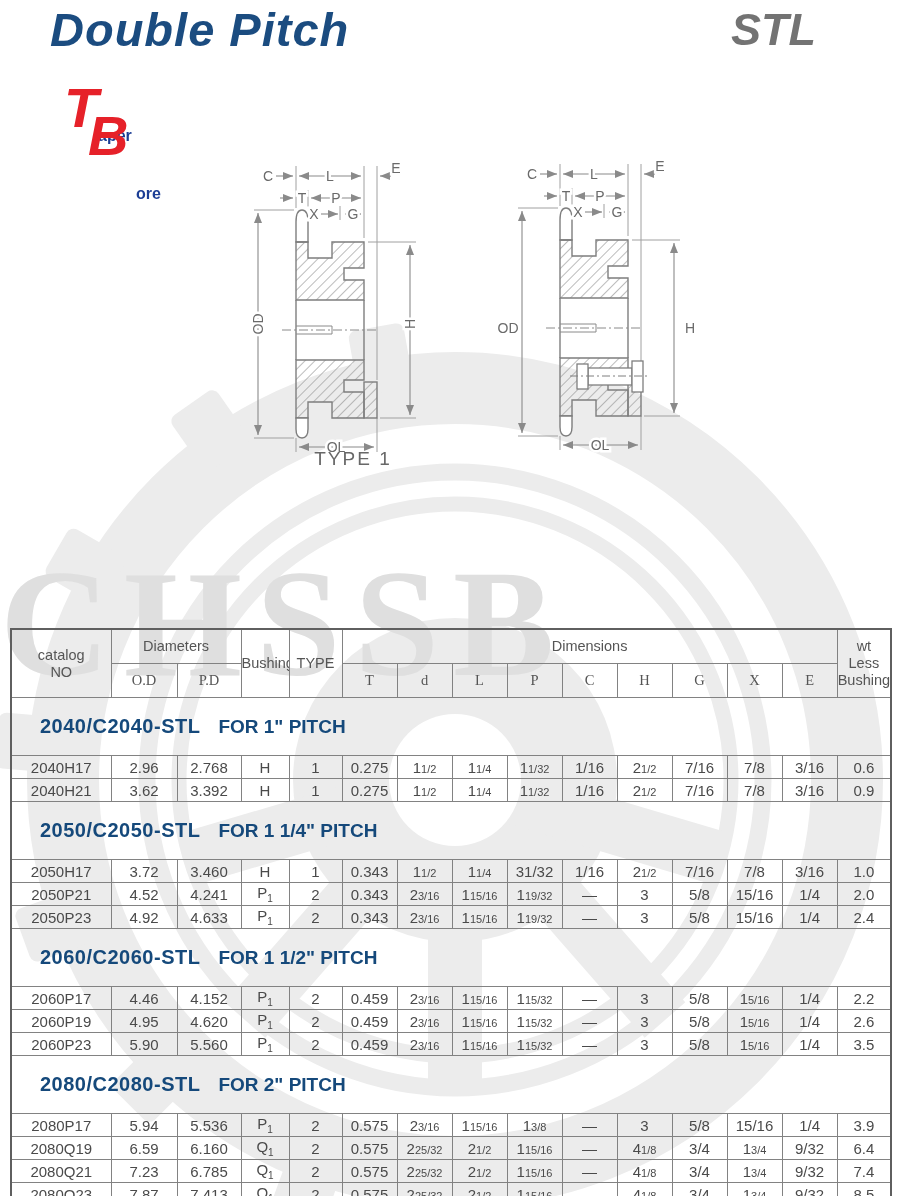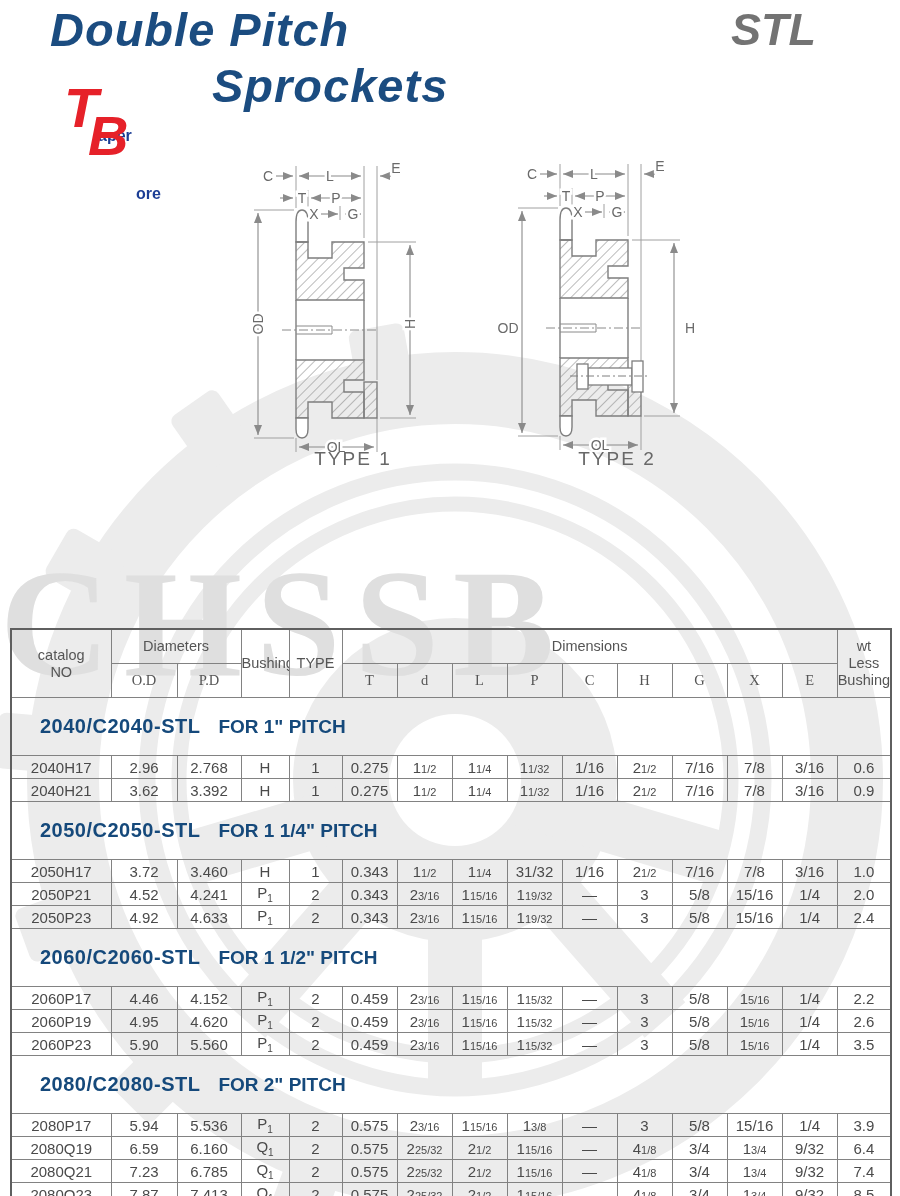--- a/index.html
+++ b/index.html
@@ -88,21 +88,20 @@
       <line x1="455" y1="780" x2="455" y2="1090"></line>
       <line x1="455" y1="780" x2="665" y2="1020"></line>
       <line x1="455" y1="780" x2="185" y2="860"></line>
       <line x1="455" y1="780" x2="725" y2="860"></line>
     </g>
     <circle cx="455" cy="780" r="66" fill="#ffffff"></circle>
   </svg>
   <div id="wm-text">CHSSB</div>
 
   <div id="title1" class="title">Double Pitch</div>
-  <div id="title2" class="title">Sprockets</div>
   <div id="brand">STL</div>
 
   <div id="tblogo">
     <span id="logo-t" class="big">T</span>
     <span id="logo-aper" class="small">aper</span>
     <span id="logo-b" class="big">B</span>
     <span id="logo-ore" class="small">ore</span>
   </div>
 
   <svg class="diag" style="left:228px;top:150px" width="250" height="312" viewBox="0 0 250 312">
@@ -226,21 +225,20 @@
     <text x="102" y="31">L</text>
     <text x="168" y="23">E</text>
     <text x="74" y="53">T</text>
     <text x="108" y="53">P</text>
     <text x="86" y="69">X</text>
     <text x="125" y="69">G</text>
     <text x="16" y="185">OD</text>
     <text x="198" y="185">H</text>
     <text x="108" y="302">OL</text>
   </svg>
-  <div class="diag-cap" style="left:492px;top:448px;width:250px">TYPE 2</div>
 
   <div id="tablewrap">
     <table>
       <colgroup>
         <col style="width:100px">
           <col style="width:66px">
           <col style="width:64px">
         <col style="width:48px">
           <col style="width:53px">
         <col style="width:55px">

